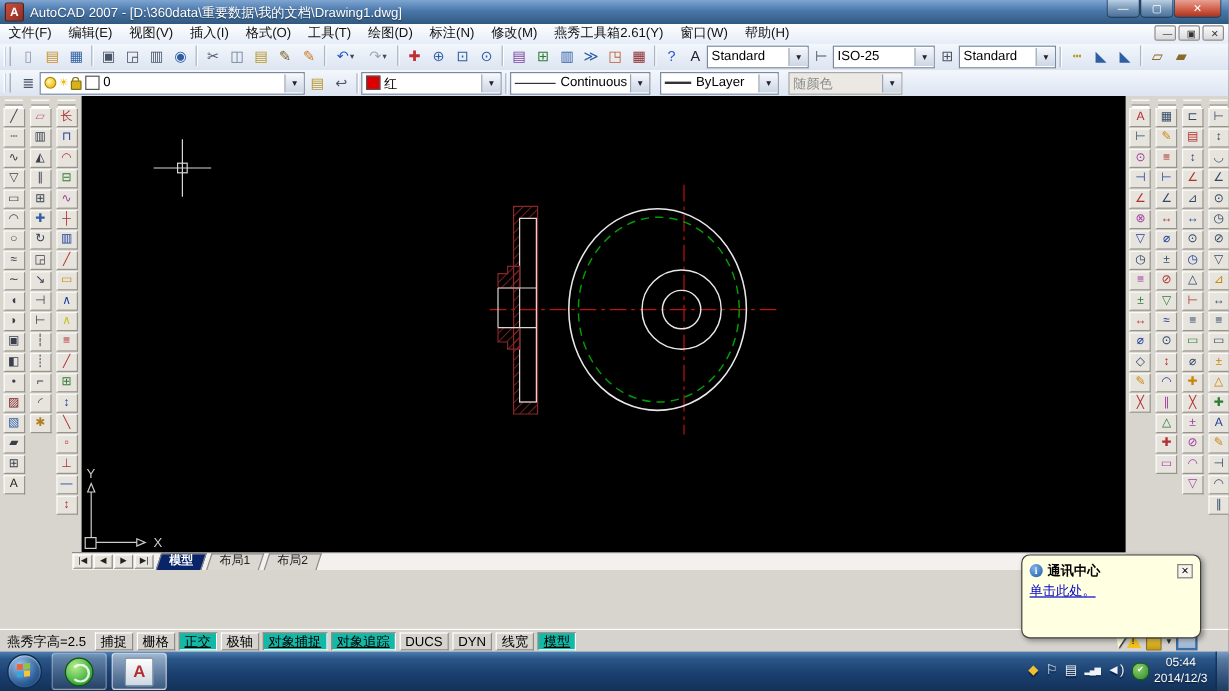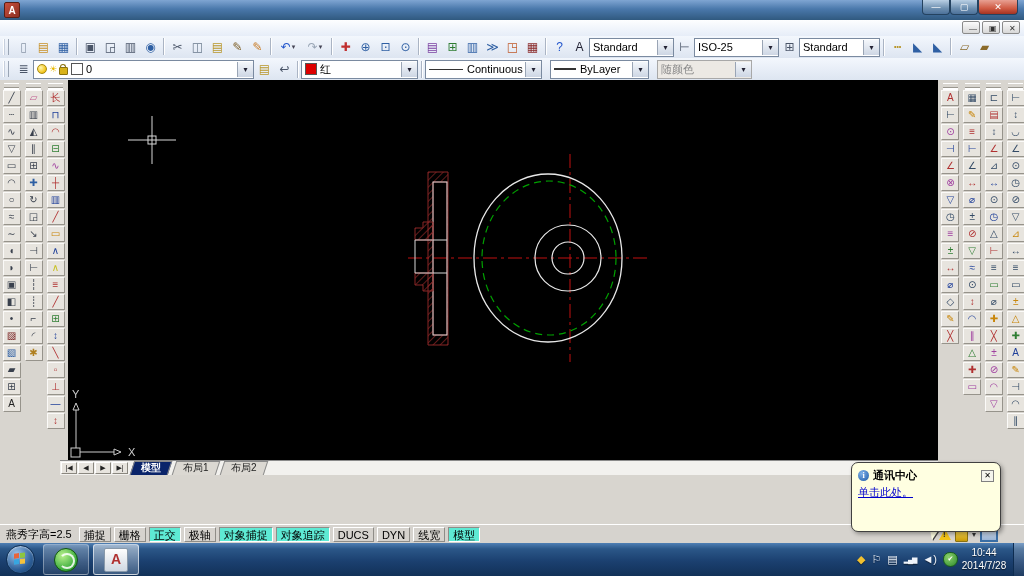--- a/index.html
+++ b/index.html
@@ -97,21 +97,21 @@
 
   
   #statusbar{left:0;top:524px;width:1024px;height:19px;background:#d6d3ce;border-top:1px solid #fff;
     display:flex;align-items:center;font-size:11px;color:#000;}
   #status-left{margin:0 4px 0 6px;white-space:nowrap;}
   #coords{width:160px;height:14px;line-height:14px;background:#d6d3ce;border:1px solid;
     border-color:#8f8d88 #fff #fff #8f8d88;padding:0 3px;font-family:"Liberation Mono","DejaVu Sans Mono",monospace;
     font-size:10px;white-space:nowrap;}
   .toggle{height:15px;line-height:14px;padding:0 4px;margin-left:3px;border:1px solid;
     border-color:#fff #8f8d88 #8f8d88 #fff;background:#d6d3ce;font-size:11px;white-space:nowrap;cursor:default;}
-  .toggle.on{border-color:#8f8d88 #fff #fff #8f8d88;background:#5eead4;}
+  .toggle.on{border-color:#8f8d88 #fff #fff #8f8d88;background:#14b8a6;text-decoration:underline;}
   #status-tray{position:absolute;right:26px;top:526px;display:flex;align-items:center;gap:4px;}
   .warn{width:0;height:0;border-left:6px solid transparent;border-right:6px solid transparent;
     border-bottom:11px solid #f2c318;position:relative;}
   .warn:after{content:"!";position:absolute;left:-2px;top:1px;font-size:8px;font-weight:bold;color:#333;}
   .biglock{width:11px;height:9px;background:linear-gradient(180deg,#f2cf4a,#c89a08);border:1px solid #8a7210;
     border-radius:1px;position:relative;margin-top:4px;}
   .biglock:before{content:"";position:absolute;left:4px;top:-6px;width:6px;height:5px;
     border:1.5px solid #8a7210;border-bottom:none;border-radius:4px 4px 0 0;}
   .cleanscr{width:14px;height:12px;background:linear-gradient(180deg,#dfe9f5,#9ab4d4);border:2px solid #3a6ea5;}
 
@@ -162,28 +162,43 @@
   #show-desktop{position:absolute;right:0;top:543px;width:10px;height:33px;border-left:1px solid #0d2c50;
     background:linear-gradient(180deg,rgba(255,255,255,.25),rgba(255,255,255,.05));}
 </style>
 </head>
 <body>
 
 <div id="screen">
 
   <div id="titlebar" class="abs">
     <div id="app-icon">A</div>
+    <div id="title-text">AutoCAD 2007 - [D:\360data\重要数据\我的文档\Drawing1.dwg]</div>
     <div id="win-buttons">
       <button class="winbtn">—</button>
       <button class="winbtn">▢</button>
       <button class="winbtn close">✕</button>
     </div>
   </div>
 
   <div id="menubar" class="abs">
+    <span id="menu-items" style="display:flex">
+        <span class="menu-item">文件(F)</span>
+        <span class="menu-item">编辑(E)</span>
+        <span class="menu-item">视图(V)</span>
+        <span class="menu-item">插入(I)</span>
+        <span class="menu-item">格式(O)</span>
+        <span class="menu-item">工具(T)</span>
+        <span class="menu-item">绘图(D)</span>
+        <span class="menu-item">标注(N)</span>
+        <span class="menu-item">修改(M)</span>
+        <span class="menu-item">燕秀工具箱2.61(Y)</span>
+        <span class="menu-item">窗口(W)</span>
+        <span class="menu-item">帮助(H)</span>
+      </span>
     <div id="mdi-buttons">
       <button class="mdibtn">—</button>
       <button class="mdibtn">▣</button>
       <button class="mdibtn">✕</button>
     </div>
   </div>
 
   <div id="toolbar1" class="toolbar abs">
     <span class="grip-v"></span>
     <span style="display:flex">
@@ -855,18 +870,18 @@
   </div>
   <div id="tray">
     <span class="trayic" style="color:#f0c030">◆</span>
     <span class="trayic">⚐</span>
     <span class="trayic">▤</span>
     <span class="trayic sig">▂▄▆</span>
     <span class="trayic">◄)</span>
     <span class="shield">✔</span>
   </div>
   <div id="clock">
-    <div>10:44</div>
-    <div>2014/7/28</div>
+    <div>05:44</div>
+    <div>2014/12/3</div>
   </div>
   <div id="show-desktop"></div>
 
 </div>
 
 </body></html>

